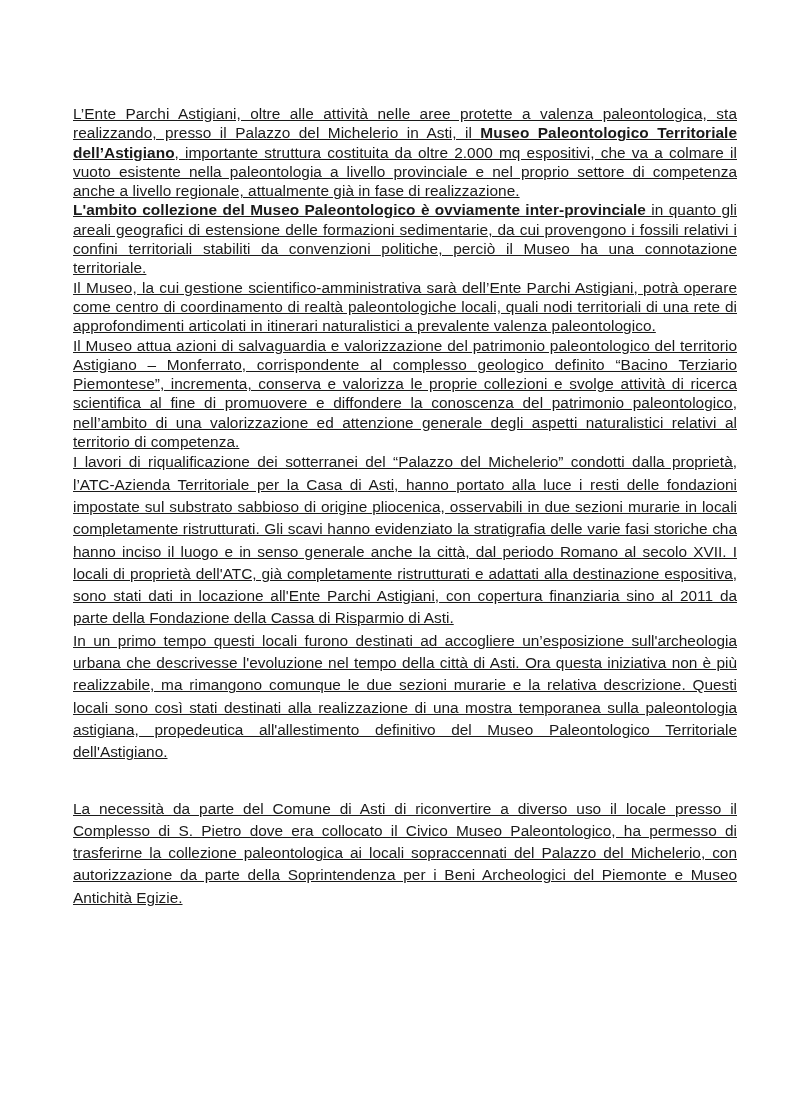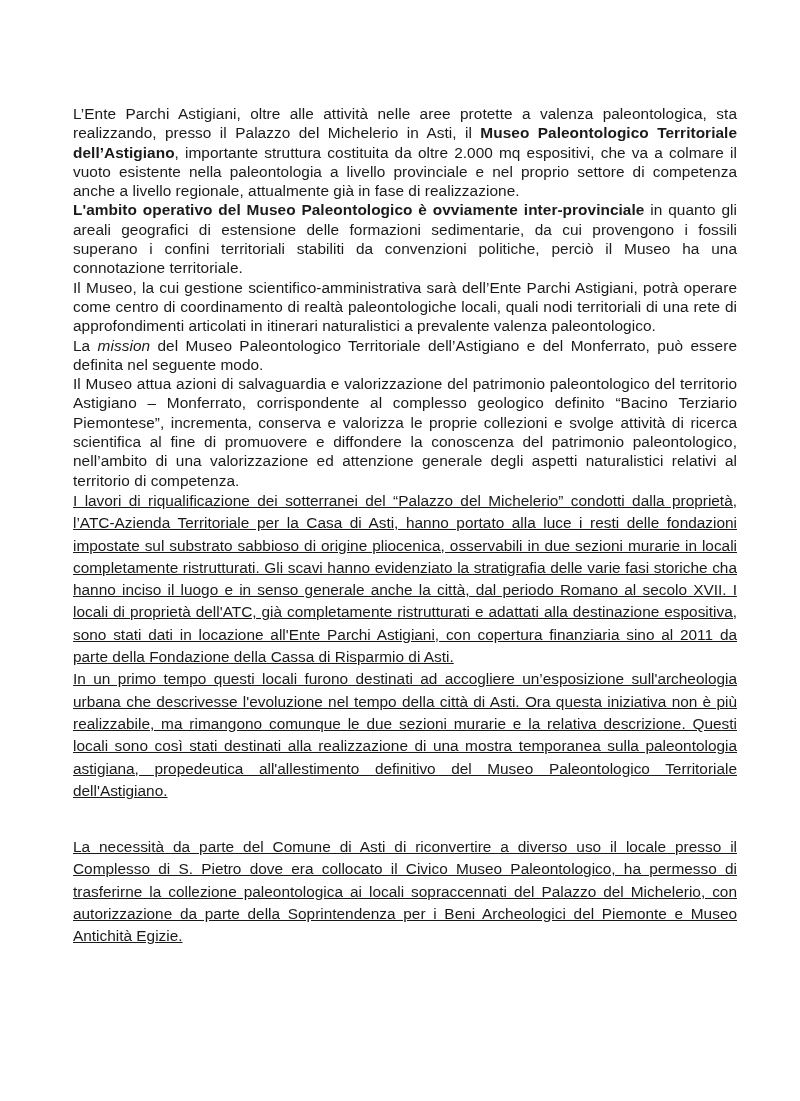--- a/index.html
+++ b/index.html
@@ -23,39 +23,39 @@
     }
     .section {
       font-size: 15.4px;
       line-height: 22px;
       text-align: justify;
       margin: 0;
     }
     .section.first {
       line-height: 19.3px;
       letter-spacing: 0.05px;
+      text-decoration: underline;
     }
     .para { margin: 0; display: block; }
     .gap { height: 34px; }
     b { font-weight: bold; }
     i { font-style: italic; }
     .second {
       line-height: 22.3px;
       text-decoration: underline;
     }
   </style>
 </head>
 <body>
 
 <div class="page">
   <div class="section first">
     <p class="para"><span>L’Ente Parchi Astigiani, oltre alle attività nelle aree protette a valenza paleontologica, sta realizzando, presso il Palazzo del Michelerio in Asti, il </span><b>Museo Paleontologico Territoriale dell’Astigiano</b><span>, importante struttura costituita da oltre 2.000 mq espositivi, che va a colmare il vuoto esistente nella paleontologia a livello provinciale e nel proprio settore di competenza anche a livello regionale, attualmente già in fase di realizzazione.</span></p>
-    <p class="para"><b>L'ambito operativo del Museo Paleontologico è ovviamente inter-provinciale</b><span> in quanto gli areali geografici di estensione delle formazioni sedimentarie, da cui provengono i fossili superano i confini territoriali stabiliti da convenzioni politiche, perciò il Museo ha una connotazione territoriale.</span></p>
+    <p class="para"><b>L'ambito collezione del Museo Paleontologico è ovviamente inter-provinciale</b><span> in quanto gli areali geografici di estensione delle formazioni sedimentarie, da cui provengono i fossili relativi i confini territoriali stabiliti da convenzioni politiche, perciò il Museo ha una connotazione territoriale.</span></p>
     <p class="para"><span>Il Museo, la cui gestione scientifico-amministrativa sarà dell’Ente Parchi Astigiani, potrà operare come centro di coordinamento di realtà paleontologiche locali, quali nodi territoriali di una rete di approfondimenti articolati in itinerari naturalistici a prevalente valenza paleontologico.</span></p>
-    <p class="para"><span>La </span><i>mission</i><span> del Museo Paleontologico Territoriale dell’Astigiano e del Monferrato, può essere definita nel seguente modo.</span></p>
     <p class="para"><span>Il Museo attua azioni di salvaguardia e valorizzazione del patrimonio paleontologico del territorio Astigiano – Monferrato, corrispondente al complesso geologico definito “Bacino Terziario Piemontese”, incrementa, conserva e valorizza le proprie collezioni e svolge attività di ricerca scientifica al fine di promuovere e diffondere la conoscenza del patrimonio paleontologico, nell’ambito di una valorizzazione ed attenzione generale degli aspetti naturalistici relativi al territorio di competenza.</span></p>
   </div>
   <div class="section second">
     <p class="para"><span>I lavori di riqualificazione dei sotterranei del “Palazzo del Michelerio” condotti dalla proprietà, l’ATC-Azienda Territoriale per la Casa di Asti, hanno portato alla luce i resti delle fondazioni impostate sul substrato sabbioso di origine pliocenica, osservabili in due sezioni murarie in locali completamente ristrutturati. Gli scavi hanno evidenziato la stratigrafia delle varie fasi storiche cha hanno inciso il luogo e in senso generale anche la città, dal periodo Romano al secolo XVII. I locali di proprietà dell'ATC, già completamente ristrutturati e adattati alla destinazione espositiva, sono stati dati in locazione all'Ente Parchi Astigiani, con copertura finanziaria sino al 2011 da parte della Fondazione della Cassa di Risparmio di Asti.</span></p>
     <p class="para"><span>In un primo tempo questi locali furono destinati ad accogliere un’esposizione sull'archeologia urbana che descrivesse l'evoluzione nel tempo della città di Asti. Ora questa iniziativa non è più realizzabile, ma rimangono comunque le due sezioni murarie e la relativa descrizione. Questi locali sono così stati destinati alla realizzazione di una mostra temporanea sulla paleontologia astigiana, propedeutica all'allestimento definitivo del Museo Paleontologico Territoriale dell'Astigiano.</span></p>
     <div class="gap"></div>
     <p class="para"><span>La necessità da parte del Comune di Asti di riconvertire a diverso uso il locale presso il Complesso di S. Pietro dove era collocato il Civico Museo Paleontologico, ha permesso di trasferirne la collezione paleontologica ai locali sopraccennati del Palazzo del Michelerio, con autorizzazione da parte della Soprintendenza per i Beni Archeologici del Piemonte e Museo Antichità Egizie.</span></p>
   </div>
 </div>
 

